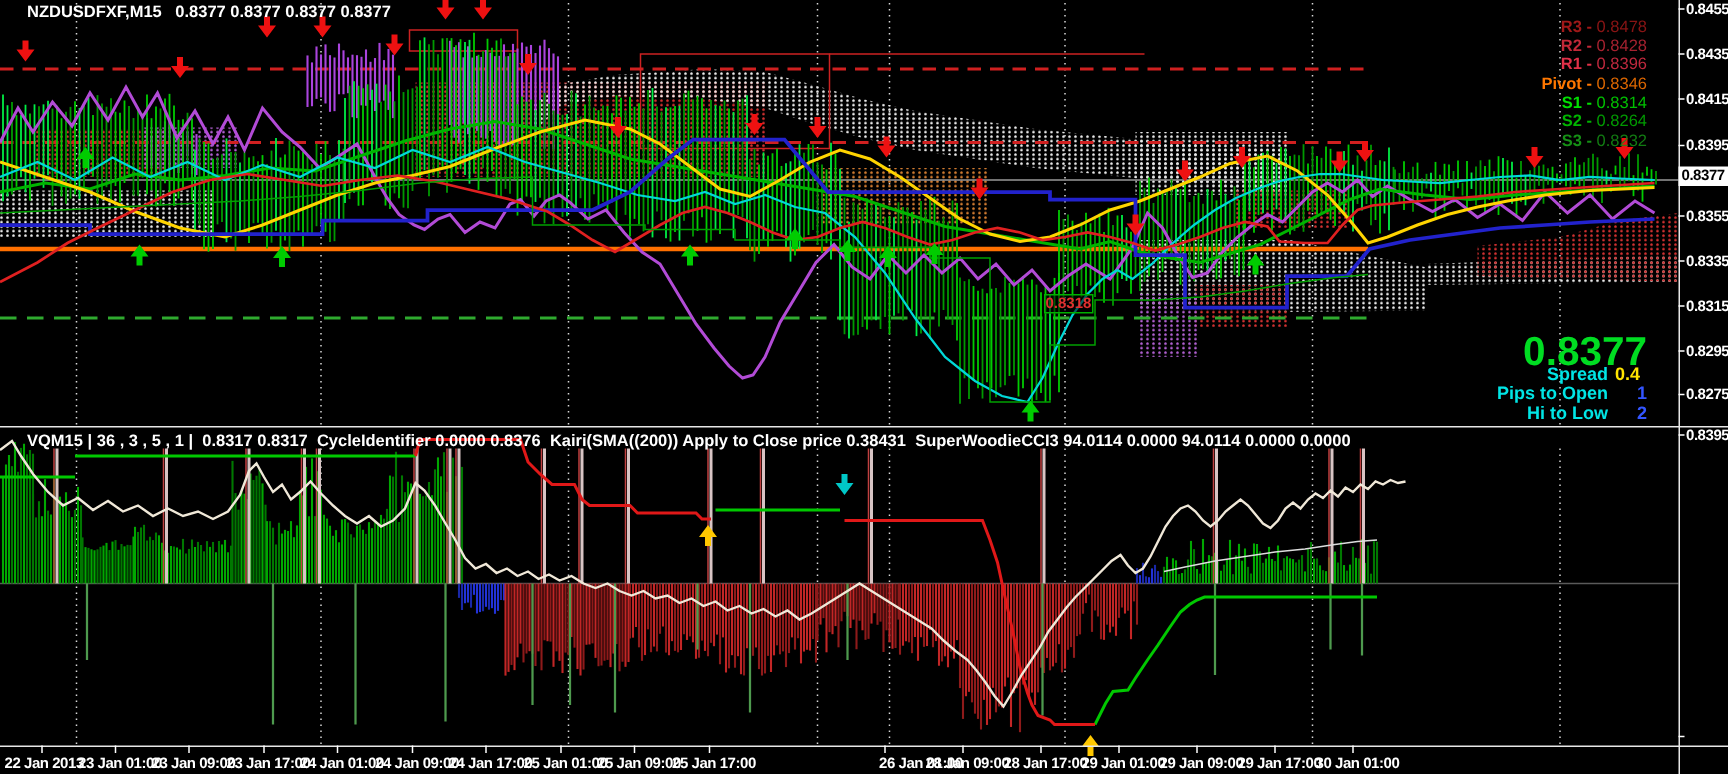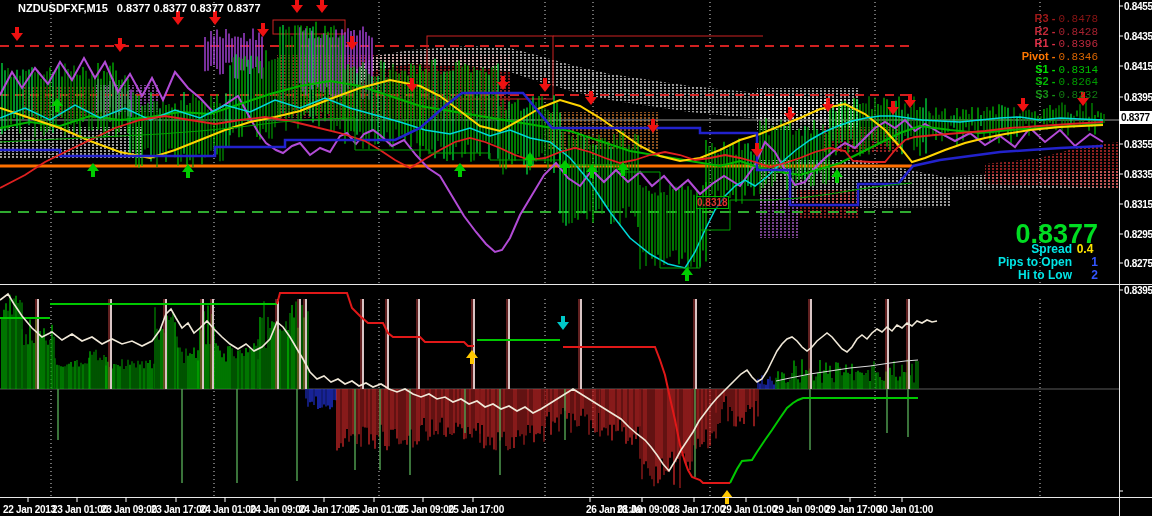--- a/index.html
+++ b/index.html
@@ -5,21 +5,21 @@
   html,body{margin:0;padding:0;background:#000;}
   #stage{position:relative;width:1152px;height:516px;background:#000;overflow:hidden;
          font-family:"Liberation Sans",sans-serif;}
   svg{position:absolute;left:0;top:0;}
   .abs{position:absolute;white-space:pre;line-height:1;}
   .title{color:#fff;font:bold 11px "Liberation Sans",sans-serif;padding-left:14px;}
   .footer{color:#e8e8e8;font:11px "Liberation Sans",sans-serif;}
   .axis{color:#fff;font:bold 10px "Liberation Sans",sans-serif;letter-spacing:-0.3px;}
   .time{color:#fff;font:bold 10px "Liberation Sans",sans-serif;letter-spacing:-0.3px;}
   .piv{font:bold 11px "Liberation Sans",sans-serif;text-align:right;}
-  .piv .v{font-weight:normal;opacity:.85;font-family:Liberation Mono, monospace;}
+  .piv .v{font-weight:normal;opacity:.85;}
   .bigprice{color:#00dd22;font:bold 27px "Liberation Sans",sans-serif;right:54px;top:219px;text-align:right;}
   .qrow{font:bold 12px "Liberation Sans",sans-serif;text-align:right;}
   .pricebox{left:1119px;top:111px;width:31px;height:12px;background:#fff;color:#000;
             font:bold 10px "Liberation Sans",sans-serif;padding:1px 0 0 2px;letter-spacing:-0.3px;}
   .tag{left:696px;top:196px;border:1px solid #00b000;color:#e03030;background:rgba(0,0,0,.55);
        font:bold 10px "Liberation Sans",sans-serif;padding:0 0;}
 </style>
 </head>
 <body>
 
@@ -1114,20 +1114,21 @@
       <line x1="642" y1="497" x2="642" y2="502" stroke="#fff" stroke-width="1"></line>
       <line x1="694" y1="497" x2="694" y2="502" stroke="#fff" stroke-width="1"></line>
       <line x1="746" y1="497" x2="746" y2="502" stroke="#fff" stroke-width="1"></line>
       <line x1="798" y1="497" x2="798" y2="502" stroke="#fff" stroke-width="1"></line>
       <line x1="850" y1="497" x2="850" y2="502" stroke="#fff" stroke-width="1"></line>
       <line x1="902" y1="497" x2="902" y2="502" stroke="#fff" stroke-width="1"></line>
     </svg>
 
   <div class="abs title" style="left:4px;top:2px"><span>NZDUSDFXF,M15</span><span style="margin-left:9px">0.8377 0.8377 0.8377 0.8377</span></div>
 
+  <div class="abs title" style="left:4px;top:288px">VQM15 | 36 , 3 , 5 , 1 |  0.8317 0.8317  CycleIdentifier 0.0000 0.8376  Kairi(SMA((200)) Apply to Close price 0.38431  SuperWoodieCCI3 94.0114 0.0000 94.0114 0.0000 0.0000</div>
 
 
   <div id="pivots">
       <div class="abs piv" style="right:54px;top:12px;color:#a01818"><b>R3</b> - <span class="v">0.8478</span></div>
       <div class="abs piv" style="right:54px;top:25px;color:#c22838"><b>R2</b> - <span class="v">0.8428</span></div>
       <div class="abs piv" style="right:54px;top:37px;color:#e03048"><b>R1</b> - <span class="v">0.8396</span></div>
       <div class="abs piv" style="right:54px;top:50px;color:#ff7700"><b>Pivot</b> - <span class="v">0.8346</span></div>
       <div class="abs piv" style="right:54px;top:63px;color:#00e000"><b>S1</b> - <span class="v">0.8314</span></div>
       <div class="abs piv" style="right:54px;top:75px;color:#00b400"><b>S2</b> - <span class="v">0.8264</span></div>
       <div class="abs piv" style="right:54px;top:88px;color:#159015"><b>S3</b> - <span class="v">0.8232</span></div>

